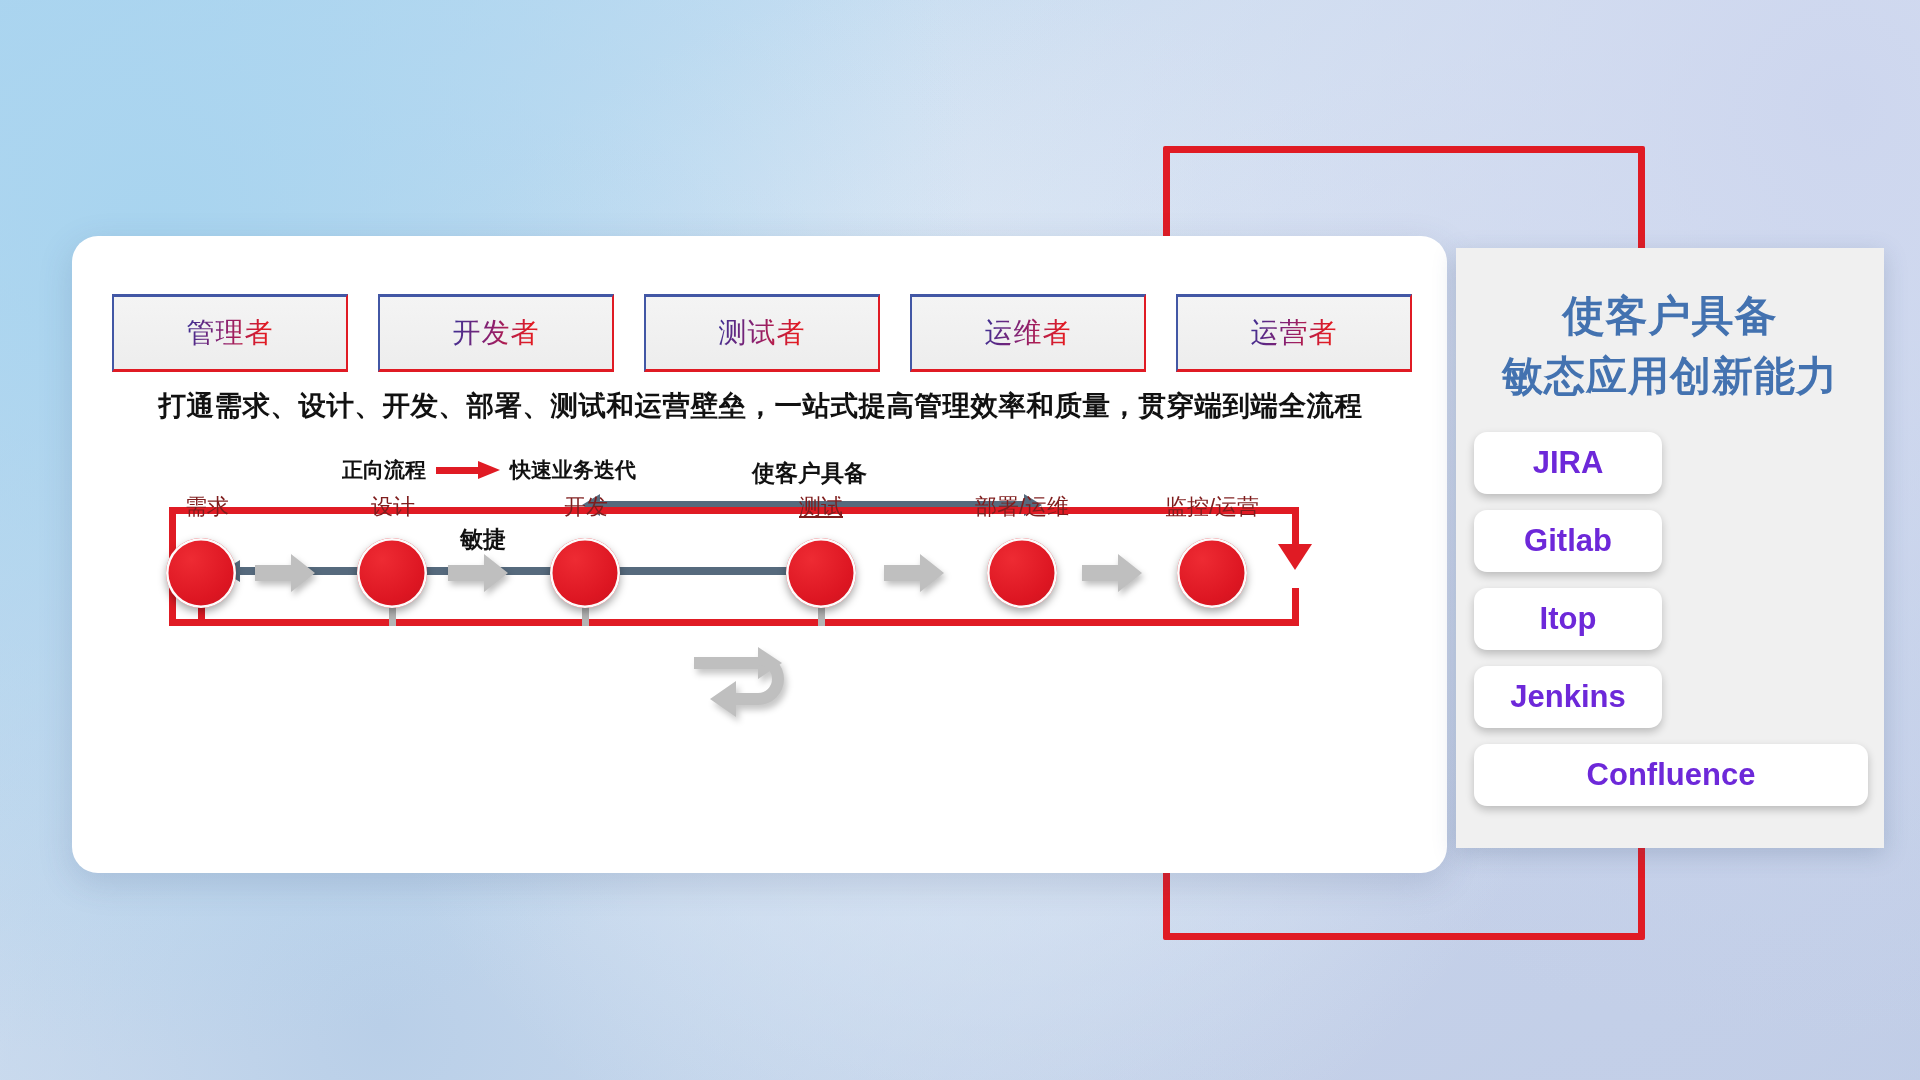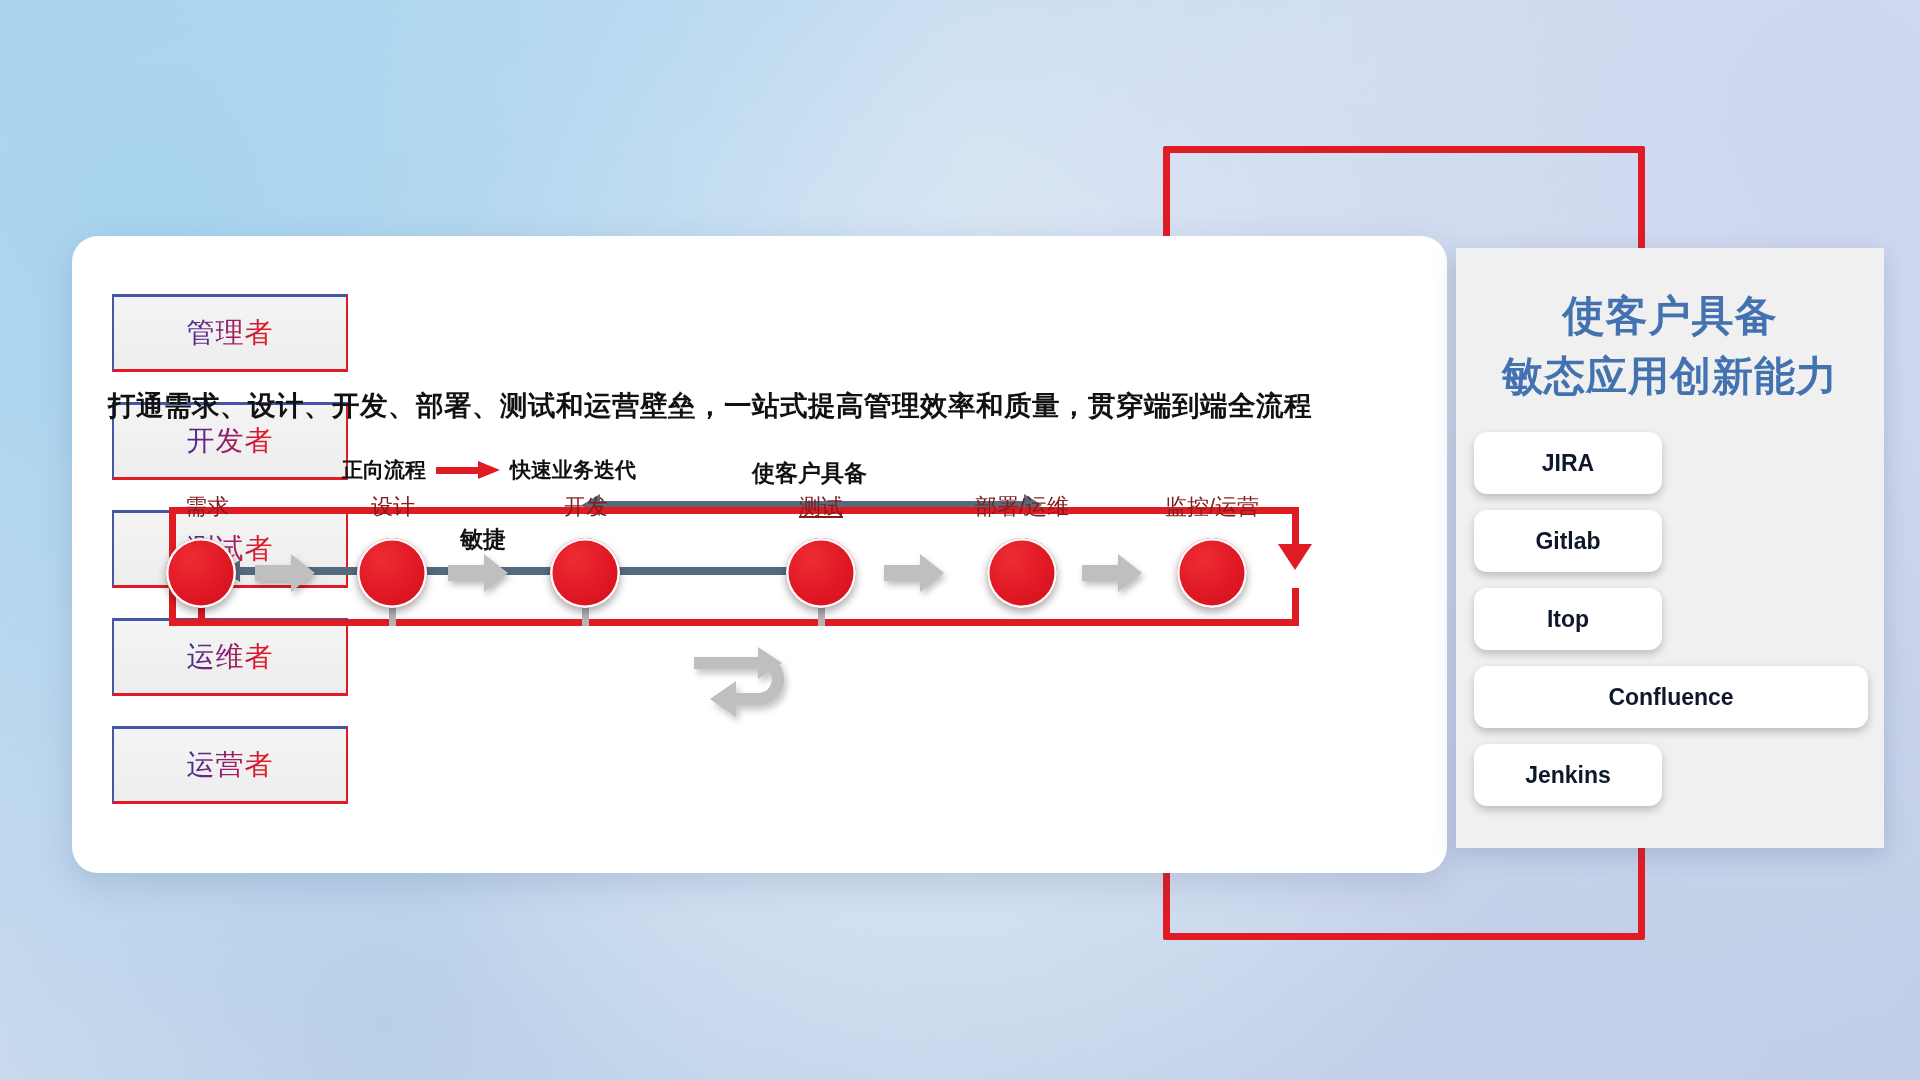--- a/index.html
+++ b/index.html
@@ -26,37 +26,37 @@
 
   
   .main-card{
     position:absolute;left:72px;top:236px;width:1375px;height:637px;
     background:#ffffff;border-radius:26px;
     box-shadow:0 10px 34px rgba(60,80,120,.18);
     z-index:3;
   }
 
   
-  .roles{position:absolute;left:40px;top:58px;display:flex;gap:30px;flex-direction:column;}
+  .roles{position:absolute;left:40px;top:58px;display:flex;gap:30px;}
   .role{
     width:232px;height:72px;background:#f1f1f1;
     border-top:3px solid #4257a5;border-bottom:3px solid #e01b24;
     border-left:2px solid #4257a5;border-right:2px solid #e01b24;
     display:flex;align-items:center;justify-content:center;
     font-size:28px;font-weight:400;letter-spacing:1px;
     background-image:linear-gradient(180deg,#f4f4f4,#ededed);
   }
   .role span{
     background:linear-gradient(100deg,#3b2f94 0%,#8e1f6d 45%,#e01b24 85%);
     -webkit-background-clip:text;background-clip:text;color:transparent;
     font-weight:500;
   }
 
   .headline{
-    position:absolute;left:36px;top:152px;width:1305px;text-align:left;
+    position:absolute;left:36px;top:152px;width:1305px;text-align:center;
     font-size:27.5px;font-weight:700;color:#111;letter-spacing:.5px;
     white-space:nowrap;
   }
 
   
   .legend-fwd{position:absolute;left:270px;top:220px;display:flex;align-items:center;gap:10px;justify-content:center;}
   .legend-fwd .lbl{font-size:21px;font-weight:700;color:#111;}
   .arrow-red-r{position:relative;width:64px;height:12px;display:block;}
   .arrow-red-r .shaft{position:absolute;left:0;top:3px;width:44px;height:7px;background:#e01b24;}
   .arrow-red-r .head{position:absolute;right:0;top:-3px;width:0;height:0;
@@ -116,21 +116,21 @@
     background:#f0f0f0;box-shadow:0 6px 22px rgba(60,80,120,.22);
     z-index:3;
   }
   .side-title{padding-top:38px;text-align:center;color:#4372b0;
     font-size:42px;font-weight:700;line-height:1.45;letter-spacing:1px;}
   .side-title .l2{font-size:41px;}
   .chips{margin-top:26px;padding:0 18px;display:flex;flex-wrap:wrap;gap:16px 18px;}
   .chip{
     background:#fff;border-radius:13px;height:62px;flex:0 0 188px;
     display:flex;align-items:center;justify-content:center;
-    font-size:23px;font-weight:700;color:#0f172a;
+    font-size:31px;font-weight:700;color:#6d28d9;
     box-shadow:0 4px 8px rgba(0,0,0,.22);
   }
   .chip.wide{flex:0 0 394px;}
 </style>
 </head>
 <body>
 
 <div class="stage">
 
   <div class="red-frame"></div>
@@ -251,22 +251,22 @@
     <div class="chips">
       <div class="chip">
           <span>JIRA</span>
         </div>
       <div class="chip">
           <span>Gitlab</span>
         </div>
       <div class="chip">
           <span>Itop</span>
         </div>
+      <div class="chip">
+          <span>Jenkins</span>
+        </div>
       <div class="chip wide">
           <span>Confluence</span>
         </div>
-      <div class="chip">
-          <span>Jenkins</span>
-        </div>
     </div>
   </div>
 
 </div>
 
 </body></html>

